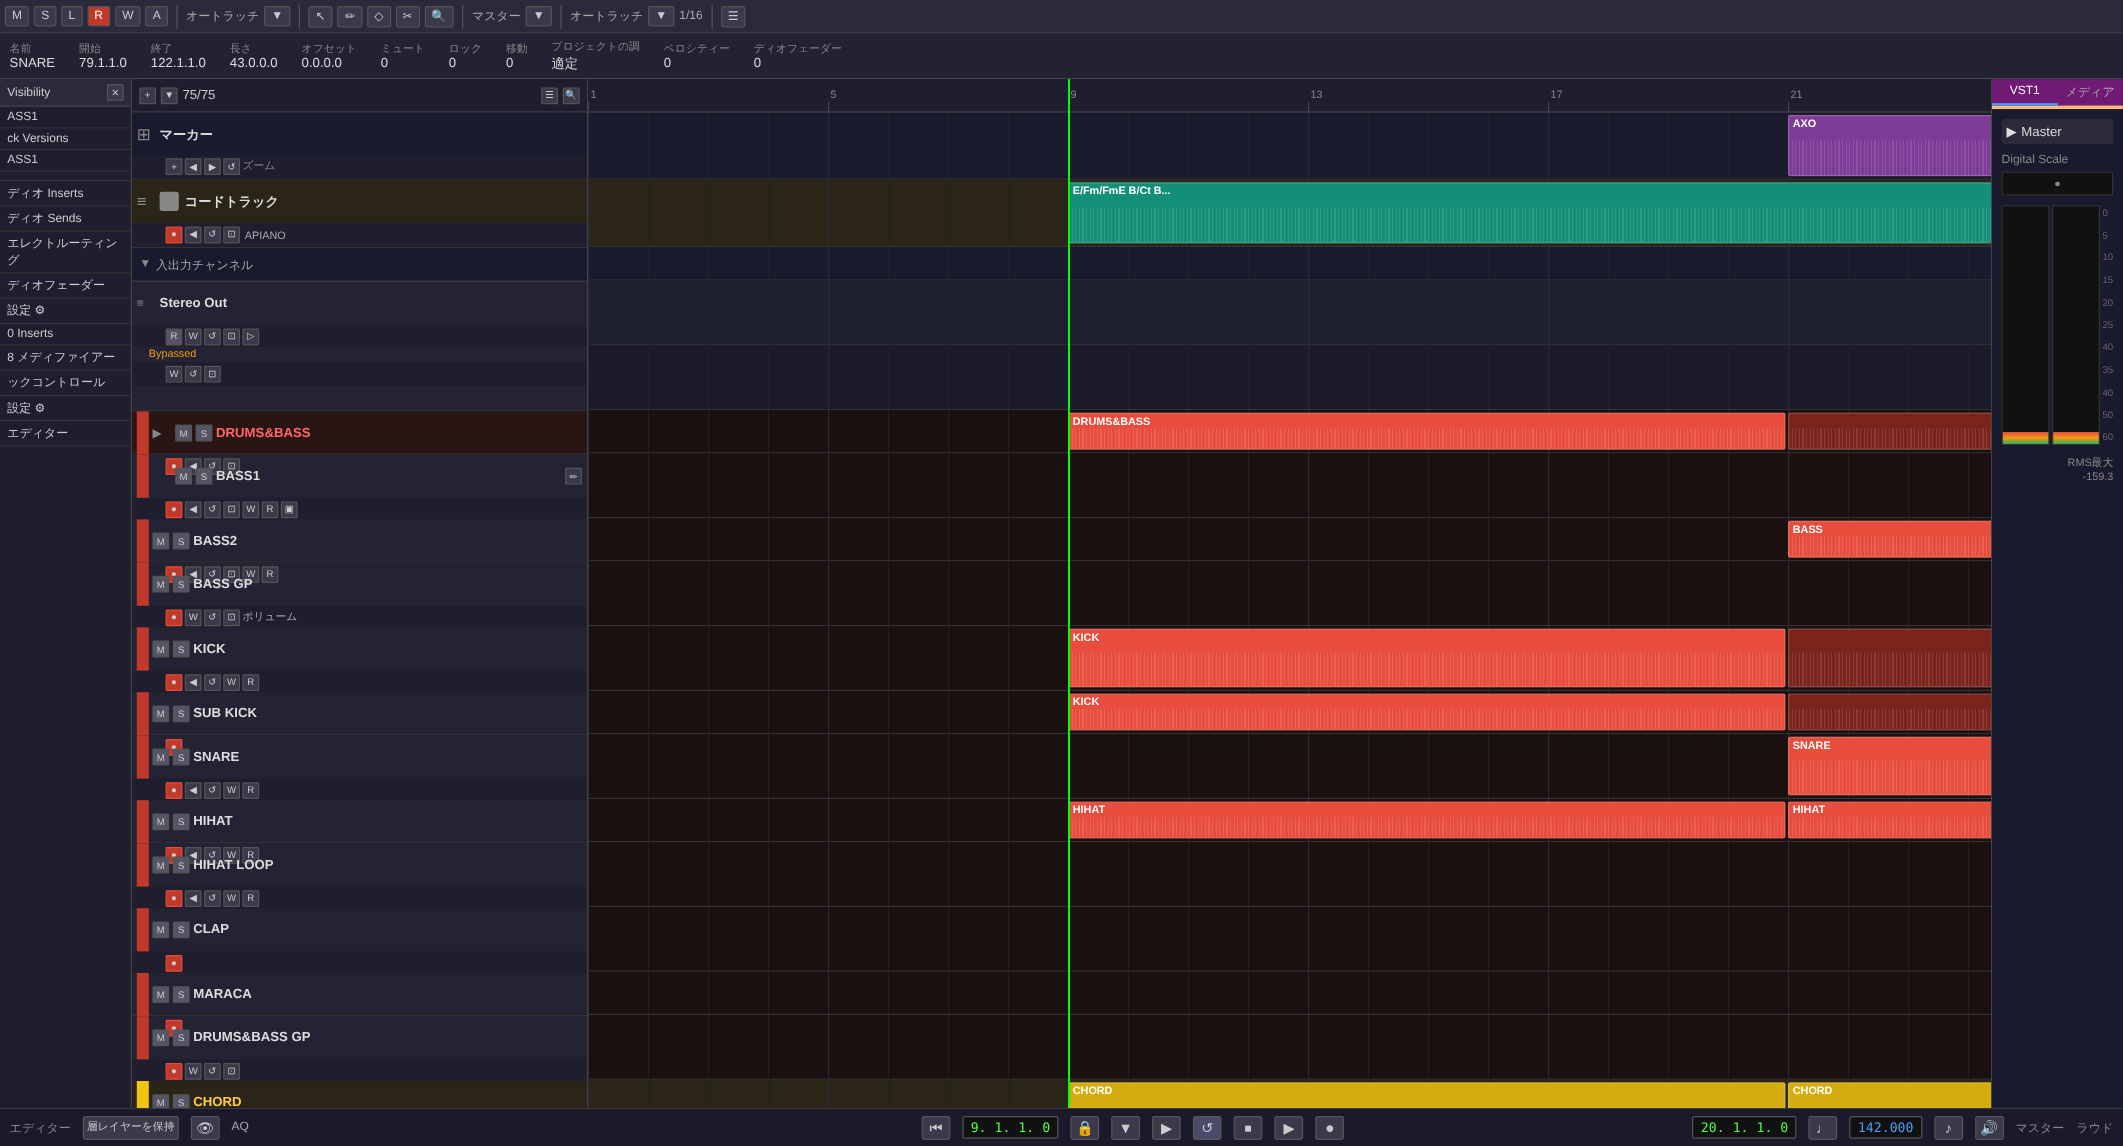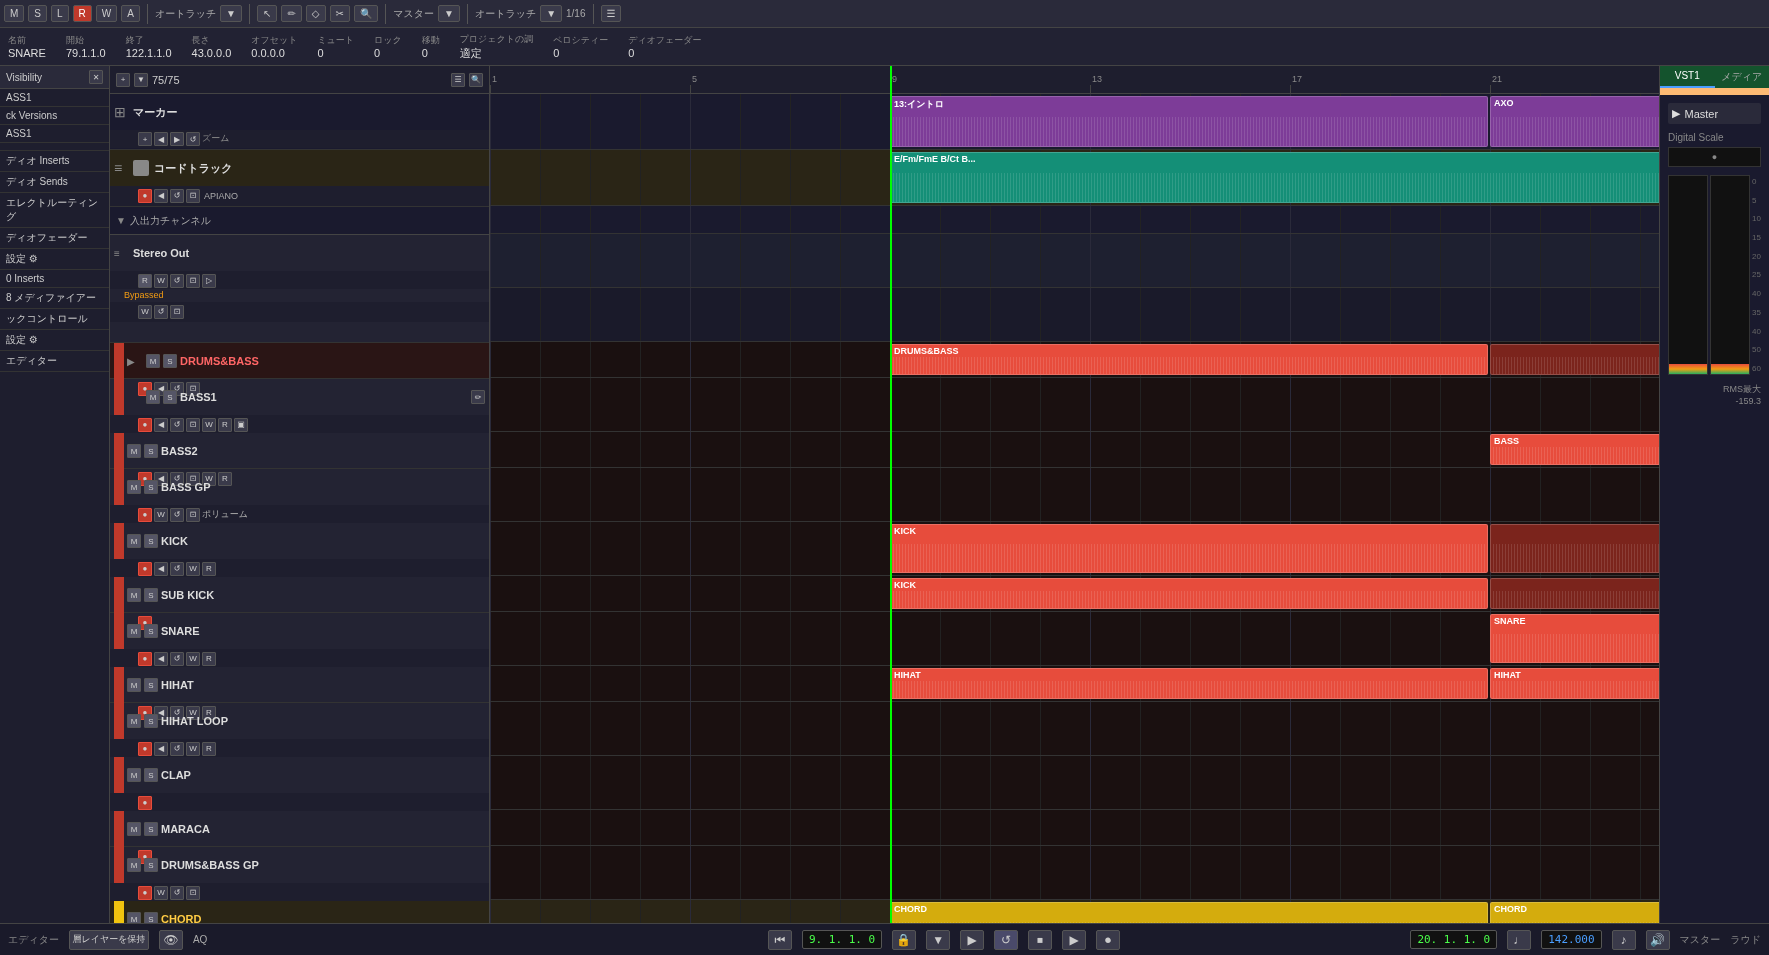--- a/index.html
+++ b/index.html
@@ -245,22 +245,22 @@
     
     #right-panel {
       width: 110px;
       background: #1e1e2e;
       border-left: 1px solid #444;
       display: flex;
       flex-direction: column;
     }
     .right-panel-tab {
       display: flex;
-      background: #14532d;
-      border-bottom: 7px solid #fdba74;
+      background: #701a75;
+      border-bottom: 3px solid #fdba74;
     }
     .right-panel-tab-item {
       flex: 1;
       text-align: center;
       padding: 4px 2px;
       font-size: 10px;
       cursor: pointer;
       color: #aaa;
     }
     .right-panel-tab-item.active {
@@ -801,24 +801,20 @@
             <div style="position: absolute; left: 700px; top: 0px; bottom: 0px; width: 1px; background: rgb(34, 34, 34); pointer-events: none;"></div>
             <div style="position: absolute; left: 750px; top: 0px; bottom: 0px; width: 1px; background: rgb(34, 34, 34); pointer-events: none;"></div>
             <div style="position: absolute; left: 800px; top: 0px; bottom: 0px; width: 1px; background: rgb(42, 42, 58); pointer-events: none;"></div>
             <div style="position: absolute; left: 850px; top: 0px; bottom: 0px; width: 1px; background: rgb(34, 34, 34); pointer-events: none;"></div>
             <div style="position: absolute; left: 900px; top: 0px; bottom: 0px; width: 1px; background: rgb(34, 34, 34); pointer-events: none;"></div>
             <div style="position: absolute; left: 950px; top: 0px; bottom: 0px; width: 1px; background: rgb(34, 34, 34); pointer-events: none;"></div>
             <div style="position: absolute; left: 1000px; top: 0px; bottom: 0px; width: 1px; background: rgb(42, 42, 58); pointer-events: none;"></div>
             <div style="position: absolute; left: 1050px; top: 0px; bottom: 0px; width: 1px; background: rgb(34, 34, 34); pointer-events: none;"></div>
             <div style="position: absolute; left: 1100px; top: 0px; bottom: 0px; width: 1px; background: rgb(34, 34, 34); pointer-events: none;"></div>
             <div style="position: absolute; left: 1150px; top: 0px; bottom: 0px; width: 1px; background: rgb(34, 34, 34); pointer-events: none;"></div>
-            <div class="clip" style="left: 400px; width: 598px; top: 2px; bottom: 2px; background: rgb(125, 60, 152);">
-              <div class="clip-label">13:イントロ</div>
-              <div class="clip-waveform"></div>
-            </div>
             <div class="clip" style="left: 1000px; width: 198px; top: 2px; bottom: 2px; background: rgb(125, 60, 152);">
               <div class="clip-label">AXO</div>
               <div class="clip-waveform"></div>
             </div>
           </div>
           <div class="arrange-row" style="height: 56px; background: rgb(42, 37, 22); position: relative; min-width: 4100px;">
             <div style="position: absolute; left: 0px; top: 0px; bottom: 0px; width: 1px; background: rgb(42, 42, 58); pointer-events: none;"></div>
             <div style="position: absolute; left: 50px; top: 0px; bottom: 0px; width: 1px; background: rgb(34, 34, 34); pointer-events: none;"></div>
             <div style="position: absolute; left: 100px; top: 0px; bottom: 0px; width: 1px; background: rgb(34, 34, 34); pointer-events: none;"></div>
             <div style="position: absolute; left: 150px; top: 0px; bottom: 0px; width: 1px; background: rgb(34, 34, 34); pointer-events: none;"></div>

